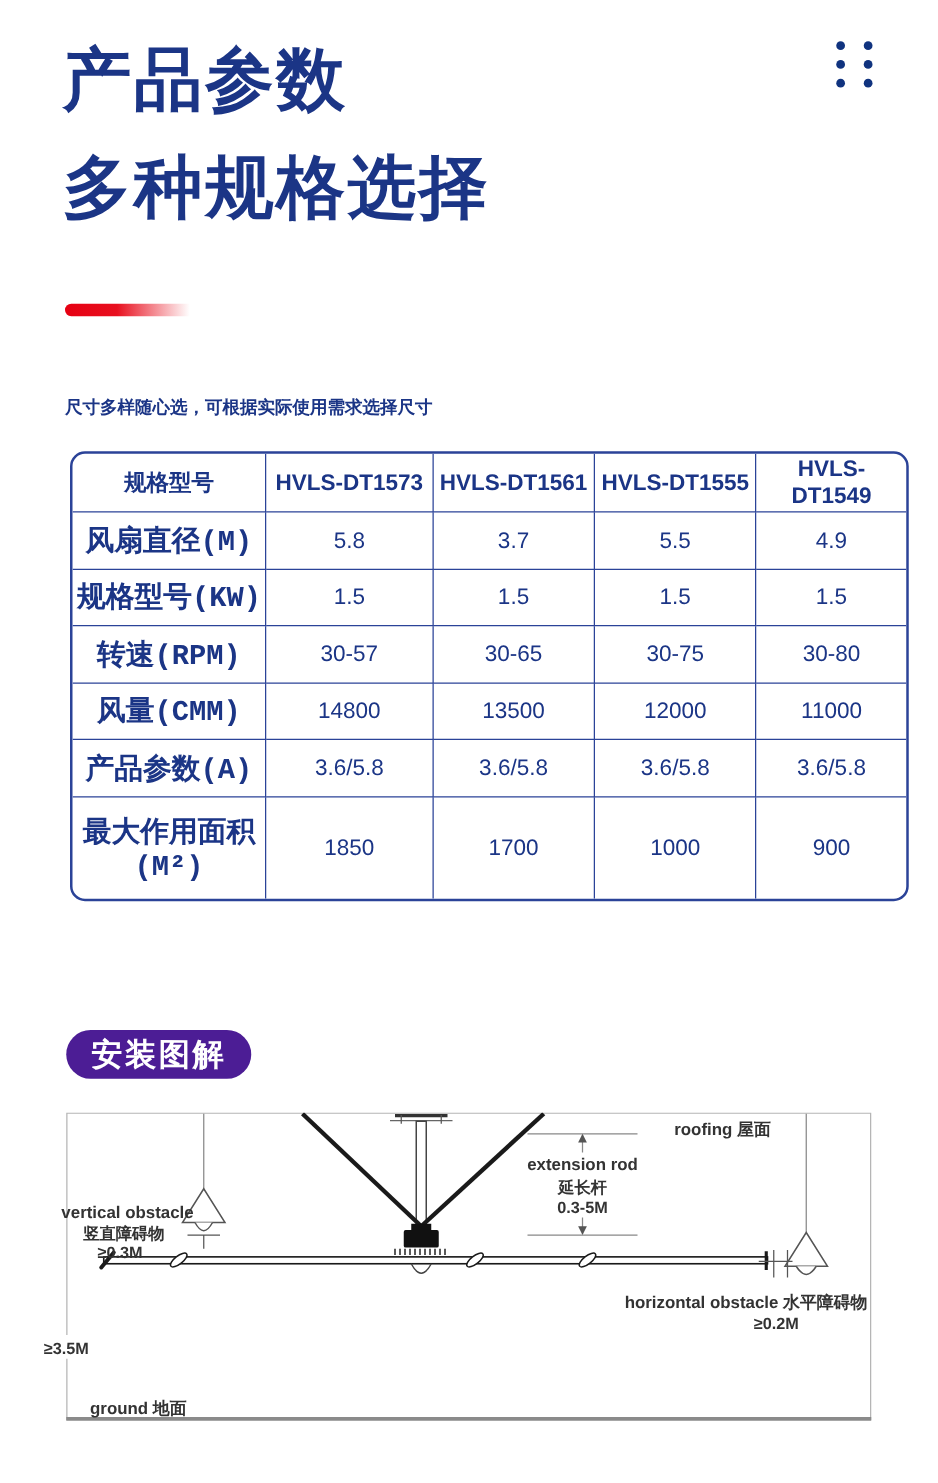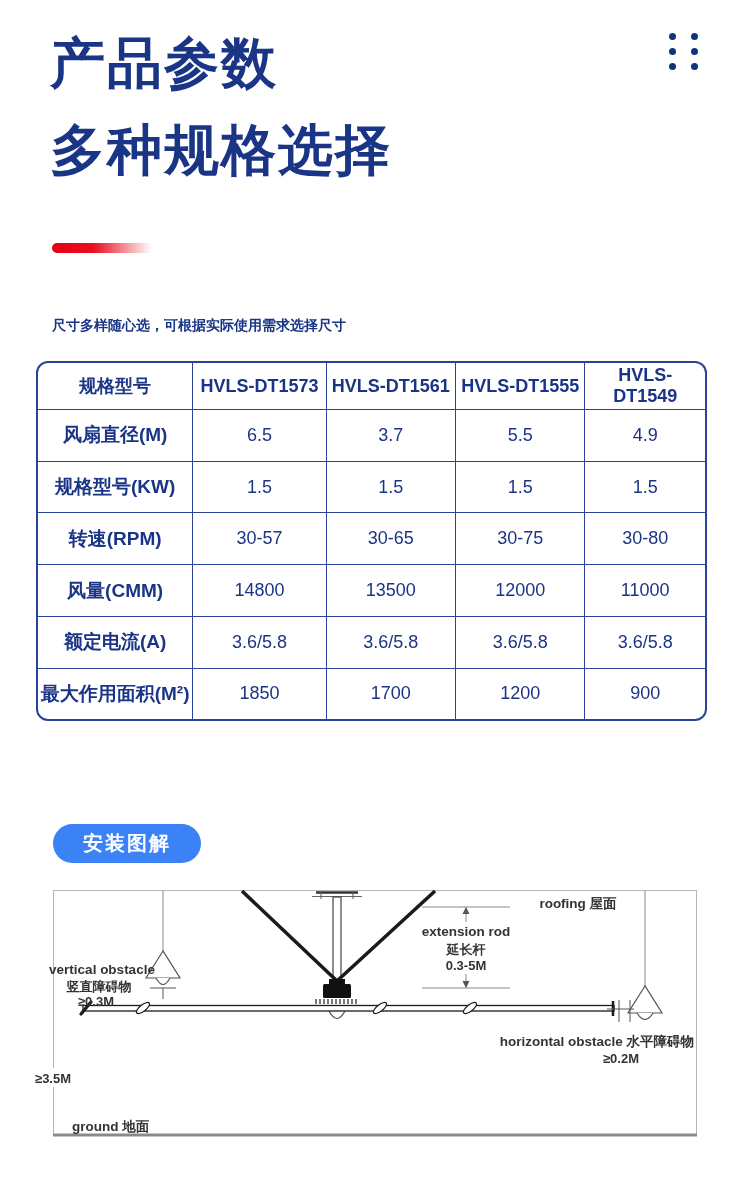--- a/index.html
+++ b/index.html
@@ -25,43 +25,43 @@
     position:absolute;left:52px;top:243px;width:104px;height:10px;border-radius:5px;
     background:linear-gradient(90deg,#e60012 0%,#e8101f 40%,rgba(236,28,36,0) 96%);
   }
   
   .subtitle{
     position:absolute;left:52px;top:297px;
     font-size:14px;font-weight:600;color:#1b3586;white-space:nowrap;margin-top:20px;
   }
   
   .table-wrap{
-    position:absolute;left:36px;top:361px;width:671px;height:360px;
+    position:absolute;left:56px;top:361px;width:671px;height:360px;
     border:2px solid #2b4398;border-radius:12px;overflow:hidden;background:#fff;
     box-sizing:border-box;
   }
   table.spec{
     width:100%;height:100%;border-collapse:collapse;table-layout:fixed;
     color:#1b3586;font-size:18px;
   }
   table.spec th,table.spec td{
     border-right:1px solid #2b4398;border-bottom:1px solid #2b4398;
     text-align:center;vertical-align:middle;padding:0 2px;
   }
   table.spec th:last-child,table.spec td:last-child{border-right:none;}
   table.spec tbody tr:last-child th,table.spec tbody tr:last-child td{border-bottom:none;}
   table.spec thead th{font-weight:600;height:46px;}
-  table.spec tbody th{font-weight:700;font-size:19px;}
+  table.spec tbody th{font-weight:700;font-size:23px;font-family:Liberation Mono, monospace;}
   table.spec tbody td{font-weight:500;}
   
   .pill{
     position:absolute;left:53px;top:824px;width:148px;height:39px;
-    background:#3b82f6;border-radius:20px;
+    background:#4c1d95;border-radius:20px;
     display:flex;align-items:center;justify-content:center;
-    color:#ffffff;font-size:20px;font-weight:700;letter-spacing:2px;cursor:pointer;
+    color:#ffffff;font-size:25px;font-weight:700;letter-spacing:2px;cursor:pointer;
   }
   
   .diagram{position:absolute;left:30px;top:890px;}
   .diagram text{font-family:"Liberation Sans",sans-serif;fill:#333;}
 </style>
 </head>
 <body>
 
 <div class="page">
 
@@ -97,21 +97,21 @@
           <th>规格型号</th>
           <th>HVLS-DT1573</th>
           <th>HVLS-DT1561</th>
           <th>HVLS-DT1555</th>
           <th>HVLS-DT1549</th>
         </tr>
       </thead>
       <tbody>
         <tr>
           <th>风扇直径(M)</th>
-          <td>6.5</td>
+          <td>5.8</td>
           <td>3.7</td>
           <td>5.5</td>
           <td>4.9</td>
         </tr>
         <tr>
           <th>规格型号(KW)</th>
           <td>1.5</td>
           <td>1.5</td>
           <td>1.5</td>
           <td>1.5</td>
@@ -124,31 +124,31 @@
           <td>30-80</td>
         </tr>
         <tr>
           <th>风量(CMM)</th>
           <td>14800</td>
           <td>13500</td>
           <td>12000</td>
           <td>11000</td>
         </tr>
         <tr>
-          <th>额定电流(A)</th>
+          <th>产品参数(A)</th>
           <td>3.6/5.8</td>
           <td>3.6/5.8</td>
           <td>3.6/5.8</td>
           <td>3.6/5.8</td>
         </tr>
         <tr>
           <th>最大作用面积(M²)</th>
           <td>1850</td>
           <td>1700</td>
-          <td>1200</td>
+          <td>1000</td>
           <td>900</td>
         </tr>
       </tbody>
     </table>
   </div>
 
   <div class="pill">安装图解</div>
 
   <svg class="diagram" width="680" height="250" viewBox="30 890 680 250">
 

